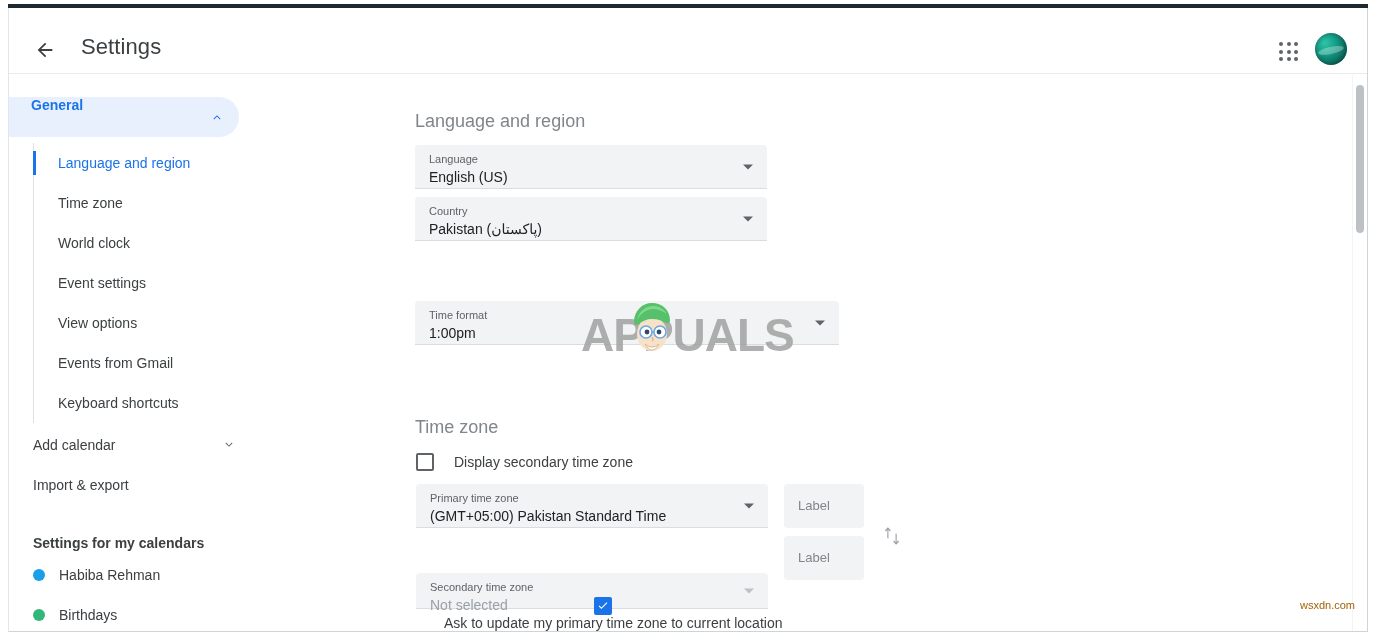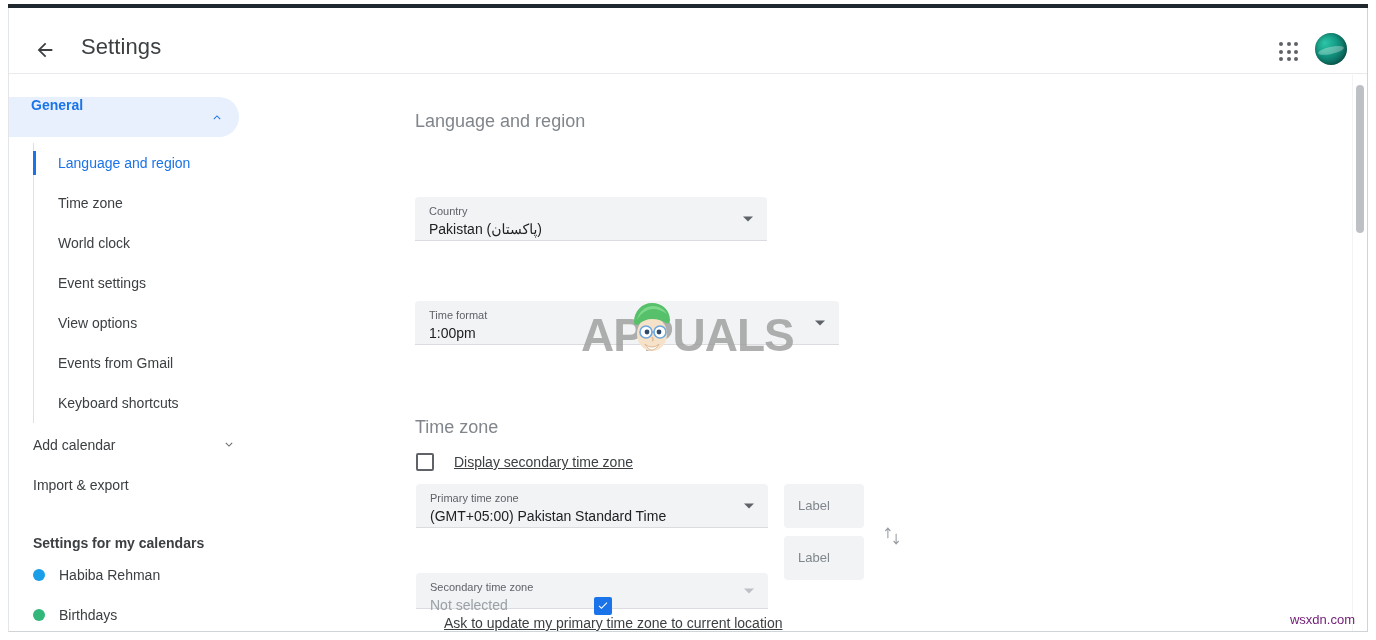--- a/index.html
+++ b/index.html
@@ -227,21 +227,20 @@
     background: #ffffff;
   }
   .cbox.checked {
     background: #1a73e8; border-color: #1a73e8;
     display: flex; align-items: center; justify-content: center;
   }
   .checkrow .ctext {
     margin-left: 20px;
     font-size: 14px; color: #3c4043;
     white-space: nowrap;
-    text-decoration: underline;
   }
   .swap-icon {
     position: absolute;
     display: flex; align-items: center; justify-content: center;
     cursor: pointer;
   }
 
   
   .scroll-track {
     position: absolute; right: 1px; top: 67px;
@@ -269,22 +268,22 @@
     font-size: 46px; font-weight: bold;
     color: #9e9e9e; opacity: 0.82;
     letter-spacing: -1px;
     white-space: nowrap;
   }
   .wm-face {
     position: absolute; left: 44px; top: 0px;
     width: 54px; height: 56px;
   }
   .wm-bottom {
-    position: absolute; right: 12px; bottom: 4px;
-    font-size: 13px; color: #701a75;
+    position: absolute; right: 12px; bottom: 20px;
+    font-size: 11px; color: #a16207;
     font-family: "Liberation Sans", sans-serif;
     user-select: none;
     white-space: nowrap;
   }
 </style>
 </head>
 <body>
 
 <div id="app">
 
@@ -373,20 +372,25 @@
       <div class="cal-row">
         <span class="cal-dot" style="background:#33b679;"></span>
         <span>Birthdays</span>
       </div>
     </div>
 
     <div class="main">
 
       <div class="section-title" style="left:106px; top:36px;">Language and region</div>
 
+      <div class="field" style="left:106px; top:70px; width:352px; height:44px;">
+        <span class="f-label">Language</span>
+        <span class="f-value">English (US)</span>
+        <span class="f-arrow"></span>
+      </div>
 
       <div class="field" style="left:106px; top:122px; width:352px; height:44px;">
         <span class="f-label">Country</span>
         <span class="f-value">Pakistan (پاکستان)</span>
         <span class="f-arrow"></span>
       </div>
 
 
       <div class="field" style="left:106px; top:226px; width:424px; height:44px;">
         <span class="f-label">Time format</span>

